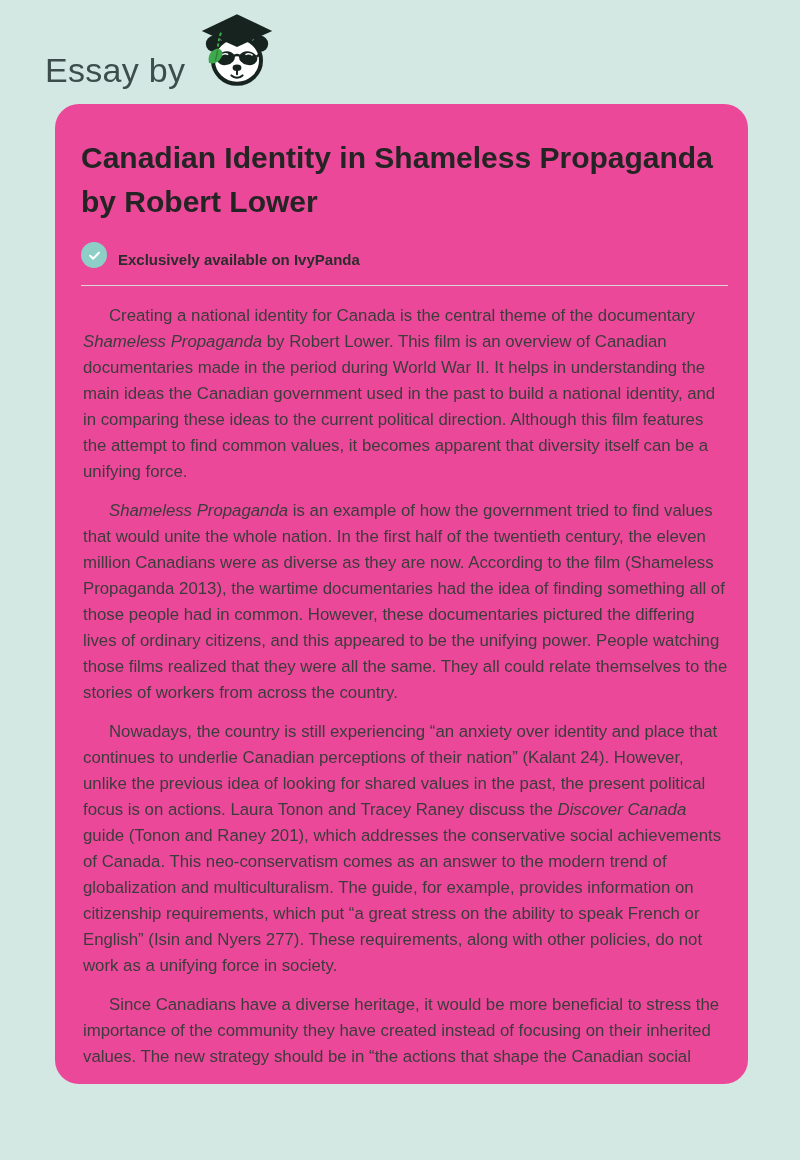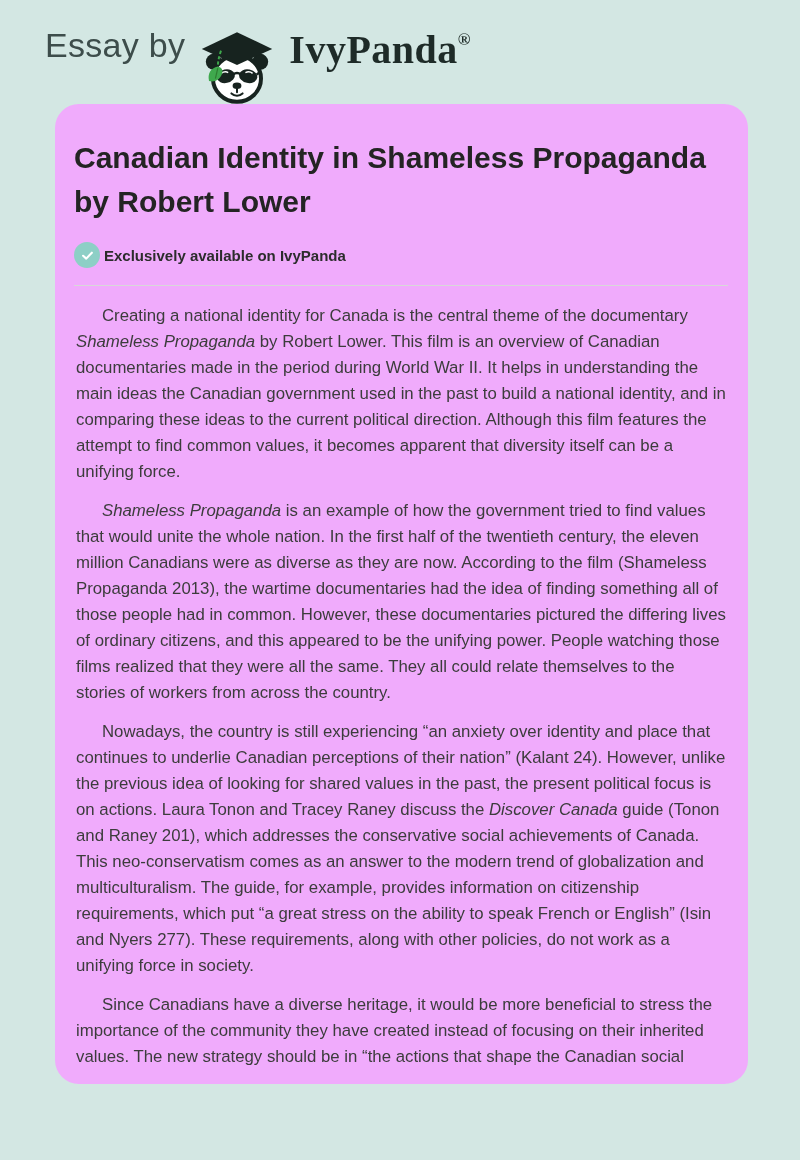--- a/index.html
+++ b/index.html
@@ -8,21 +8,21 @@
   }
   body {
     width: 800px;
     height: 1160px;
     background: #d3e7e3;
     font-family: "Liberation Sans", sans-serif;
     overflow: hidden;
   }
   .site-header {
     display: flex;
-    align-items: flex-start;
+    align-items: flex-end;
     padding: 26px 0 0 45px;
     height: 90px;
     box-sizing: border-box;
     gap: 12px;
   }
   .essay-by {
     font-size: 34px;
     color: #3d4d4b;
     letter-spacing: 0.3px;
   }
@@ -40,38 +40,38 @@
   .brand .reg {
     font-size: 17px;
     vertical-align: 18px;
     font-weight: 700;
   }
   .card {
     width: 693px;
     height: 980px;
     margin-left: 55px;
     margin-top: 14px;
-    background: #f0abfc;
+    background: #ec4899;
     border-radius: 24px;
-    padding: 32px 20px 30px 19px;
+    padding: 32px 20px 30px 26px;
     box-sizing: border-box;
     overflow: hidden;
   }
   .essay-title {
     margin: 0 0 18px 0;
     font-size: 30px;
     line-height: 44px;
     font-weight: 700;
     color: #242424;
     max-width: 640px;
   }
   .badge {
     display: flex;
-    align-items: center;
-    gap: 4px;
+    align-items: flex-end;
+    gap: 11px;
     margin: 0 0 17px 0;
   }
   .badge-circle {
     width: 26px;
     height: 26px;
     border-radius: 50%;
     background: #8dcfc6;
     display: flex;
     align-items: center;
     justify-content: center;
@@ -122,21 +122,20 @@
       <ellipse cx="50" cy="69" rx="5.5" ry="4" fill="#17231f"></ellipse>
       <path d="M50 73 L50 77 M43 78.5 q7 6 14 0" stroke="#17231f" stroke-width="2.5" fill="none" stroke-linecap="round"></path>
 
       <polygon points="50,2 94,23 50,43 6,23" fill="#17231f"></polygon>
 
       <path d="M30 25 C27 34 26 40 26 47" stroke="#3fa94d" stroke-width="2.4" fill="none" stroke-dasharray="4 3"></path>
       <path d="M26 45 C17 47 13 54 15 63 C21 65 28 62 31 55 C33 50 31 46 26 45 Z" fill="#3fa94d"></path>
       <path d="M26 47 L23 60" stroke="#2e7d32" stroke-width="1.5" fill="none"></path>
     </svg>
   </span>
-  <span class="brand"><span>IvyPanda</span><span class="reg">®</span></span>
 </header>
 
 <main class="card">
   <h1 class="essay-title">Canadian Identity in Shameless Propaganda by Robert Lower</h1>
 
   <div class="badge">
     <span class="badge-circle">
       <svg width="15" height="15" viewBox="0 0 24 24" aria-hidden="true">
         <path d="M5 12.5 L10 17 L19 7.5" stroke="#ffffff" stroke-width="3.4" fill="none" stroke-linecap="round" stroke-linejoin="round"></path>
       </svg>

